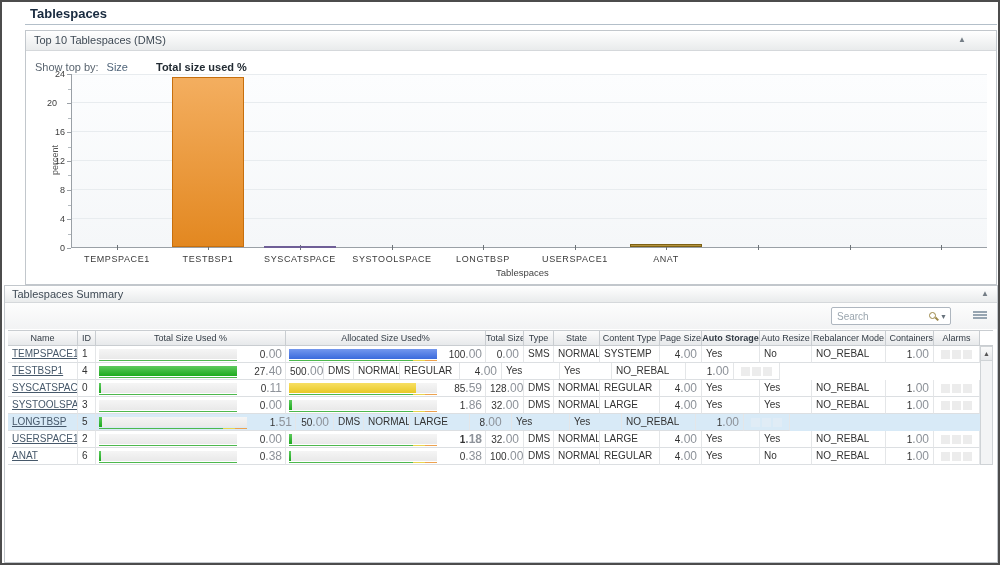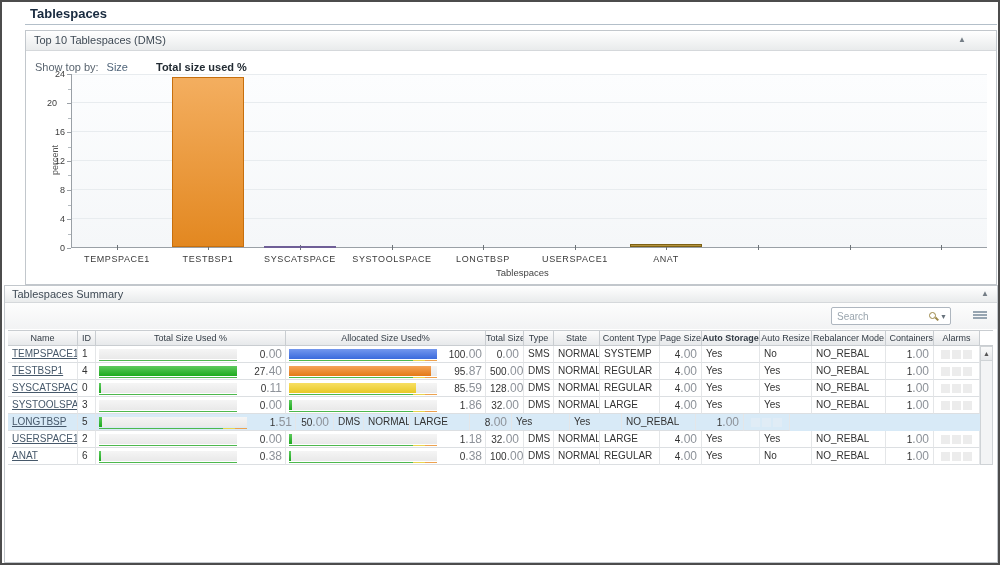--- a/index.html
+++ b/index.html
@@ -234,27 +234,20 @@
         <div class="trow">
           <div class="td" style="width: 70px;"><span class="name-link">TESTBSP1</span></div>
           <div class="td" style="width: 18px;">4</div>
           <div class="td gauge-cell" style="width: 190px;">
             <div class="gtrack">
               <div class="gunderline" style="background: rgb(77, 184, 77);"></div>
               <div class="gfill" style="width: 100%; min-width: 2px; background-color: rgb(31, 180, 31);"></div>
             </div>
             <div class="gval"><span class="nf">27</span><span class="nd">.40</span></div>
           </div>
-          <div class="td gauge-cell" style="width: 200px;">
-            <div class="gtrack">
-              <div class="gunderline" style="background: linear-gradient(to right, rgb(77, 184, 77) 0px, rgb(77, 184, 77) 84%, rgb(234, 214, 79) 84%, rgb(234, 214, 79) 92%, rgb(237, 162, 79) 92%, rgb(237, 162, 79) 100%);"></div>
-              <div class="gfill" style="width: 96%; min-width: 2px; background-color: rgb(240, 128, 24);"></div>
-            </div>
-            <div class="gval"><span class="nf">95</span><span class="nd">.87</span></div>
-          </div>
           <div class="td num" style="width: 38px;"><span class="nf">500</span><span class="nd">.00</span></div>
           <div class="td" style="width: 30px;">DMS</div>
           <div class="td" style="width: 46px;">NORMAL</div>
           <div class="td" style="width: 60px;">REGULAR</div>
           <div class="td num" style="width: 42px;"><span class="nf">4</span><span class="nd">.00</span></div>
           <div class="td" style="width: 58px;">Yes</div>
           <div class="td" style="width: 52px;">Yes</div>
           <div class="td" style="width: 74px;">NO_REBAL</div>
           <div class="td num" style="width: 48px;"><span class="nf">1</span><span class="nd">.00</span></div>
           <div class="td alarm-cell" style="width: 46px;">
@@ -333,41 +326,41 @@
             <div class="gtrack">
               <div class="gunderline" style="background: linear-gradient(to right, rgb(77, 184, 77) 0px, rgb(77, 184, 77) 84%, rgb(234, 214, 79) 84%, rgb(234, 214, 79) 92%, rgb(237, 162, 79) 92%, rgb(237, 162, 79) 100%);"></div>
               <div class="gfill" style="width: 2%; min-width: 2px; background-color: rgb(31, 180, 31);"></div>
             </div>
             <div class="gval"><span class="nf">1</span><span class="nd">.51</span></div>
           </div>
           <div class="td num" style="width: 38px;"><span class="nf">50</span><span class="nd">.00</span></div>
           <div class="td" style="width: 30px;">DMS</div>
           <div class="td" style="width: 46px;">NORMAL</div>
           <div class="td" style="width: 60px;">LARGE</div>
-          <div class="td num" style="width: 42px;"><span class="nf">8</span><span class="nd">.00</span></div>
+          <div class="td num" style="width: 42px; text-align: center;"><span class="nf">8</span><span class="nd">.00</span></div>
           <div class="td" style="width: 58px;">Yes</div>
           <div class="td" style="width: 52px;">Yes</div>
           <div class="td" style="width: 74px;">NO_REBAL</div>
           <div class="td num" style="width: 48px;"><span class="nf">1</span><span class="nd">.00</span></div>
           <div class="td alarm-cell" style="width: 46px;">
             <div class="alarm-sq"></div>
             <div class="alarm-sq"></div>
             <div class="alarm-sq"></div>
           </div>
         </div>
         <div class="trow">
           <div class="td" style="width: 70px;"><span class="name-link">USERSPACE1</span></div>
           <div class="td" style="width: 18px;">2</div>
           <div class="td gauge-cell" style="width: 190px;">
             <div class="gtrack">
               <div class="gunderline" style="background: rgb(77, 184, 77);"></div>
             </div>
             <div class="gval"><span class="nf">0</span><span class="nd">.00</span></div>
           </div>
-          <div class="td gauge-cell" style="width: 200px;">
+          <div class="td gauge-cell" style="width: 200px; font-weight: bold;">
             <div class="gtrack">
               <div class="gunderline" style="background: linear-gradient(to right, rgb(77, 184, 77) 0px, rgb(77, 184, 77) 84%, rgb(234, 214, 79) 84%, rgb(234, 214, 79) 92%, rgb(237, 162, 79) 92%, rgb(237, 162, 79) 100%);"></div>
               <div class="gfill" style="width: 2%; min-width: 2px; background-color: rgb(31, 180, 31);"></div>
             </div>
             <div class="gval"><span class="nf">1</span><span class="nd">.18</span></div>
           </div>
           <div class="td num" style="width: 38px;"><span class="nf">32</span><span class="nd">.00</span></div>
           <div class="td" style="width: 30px;">DMS</div>
           <div class="td" style="width: 46px;">NORMAL</div>
           <div class="td" style="width: 60px;">LARGE</div>

